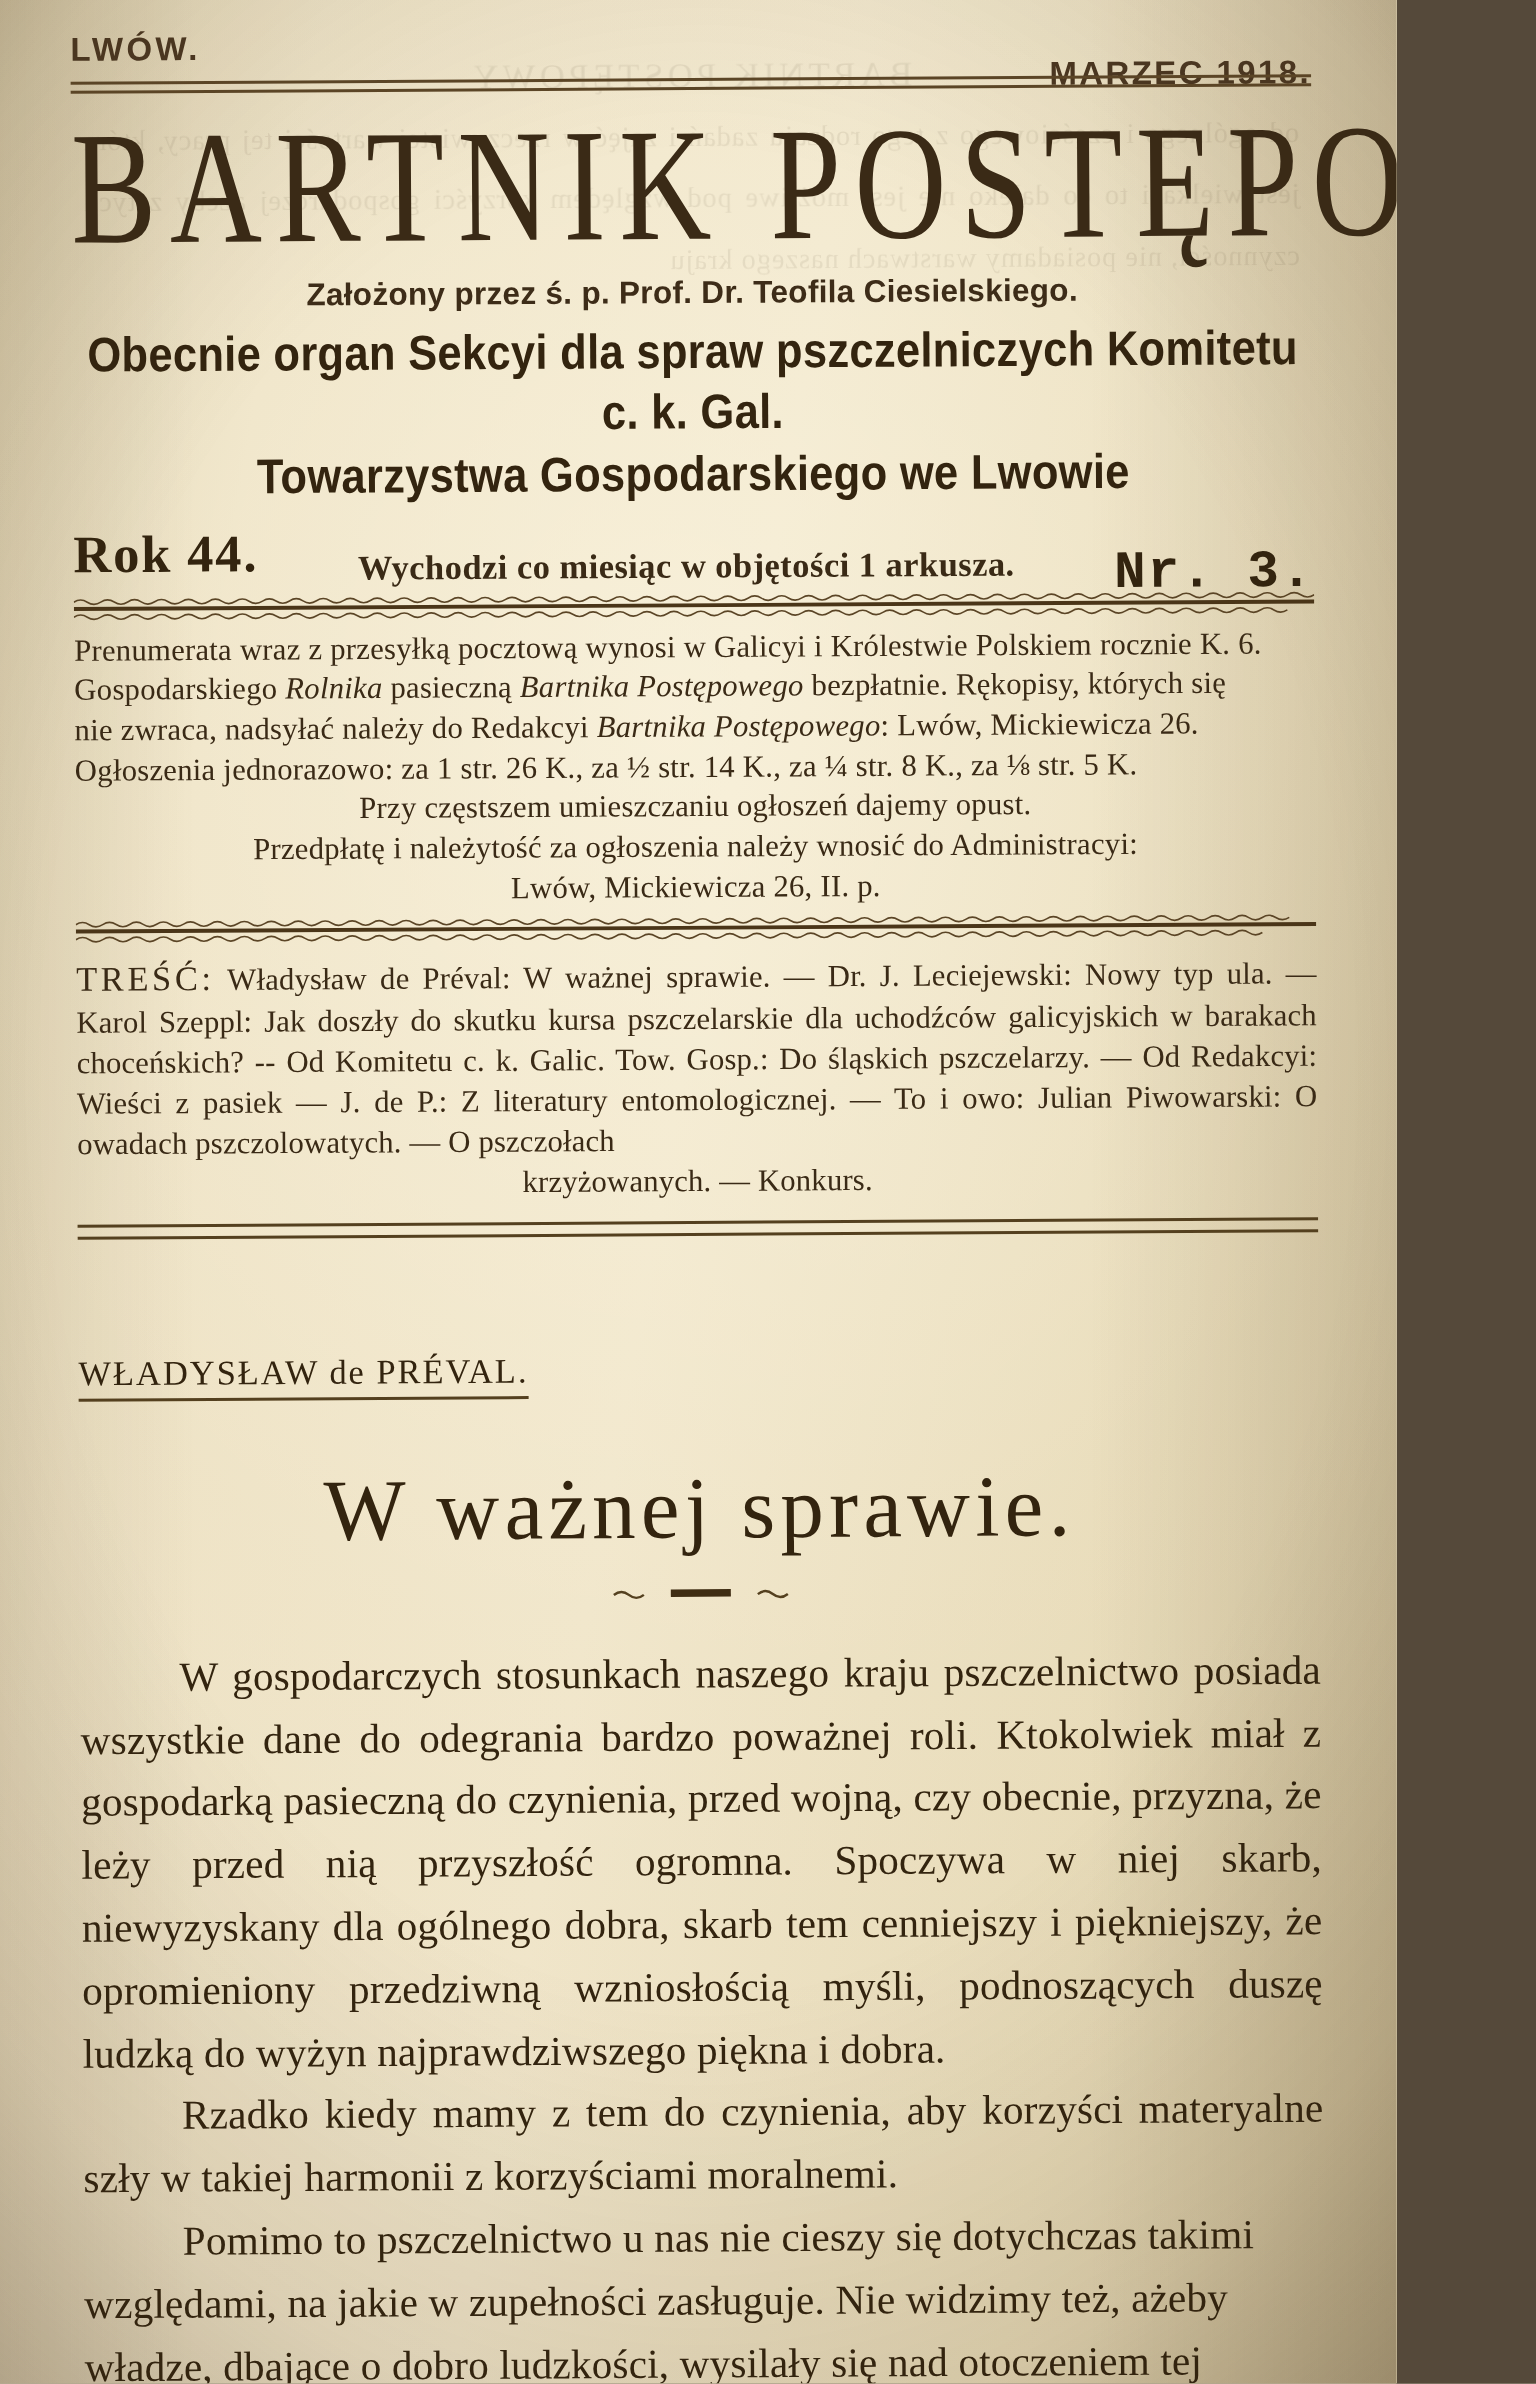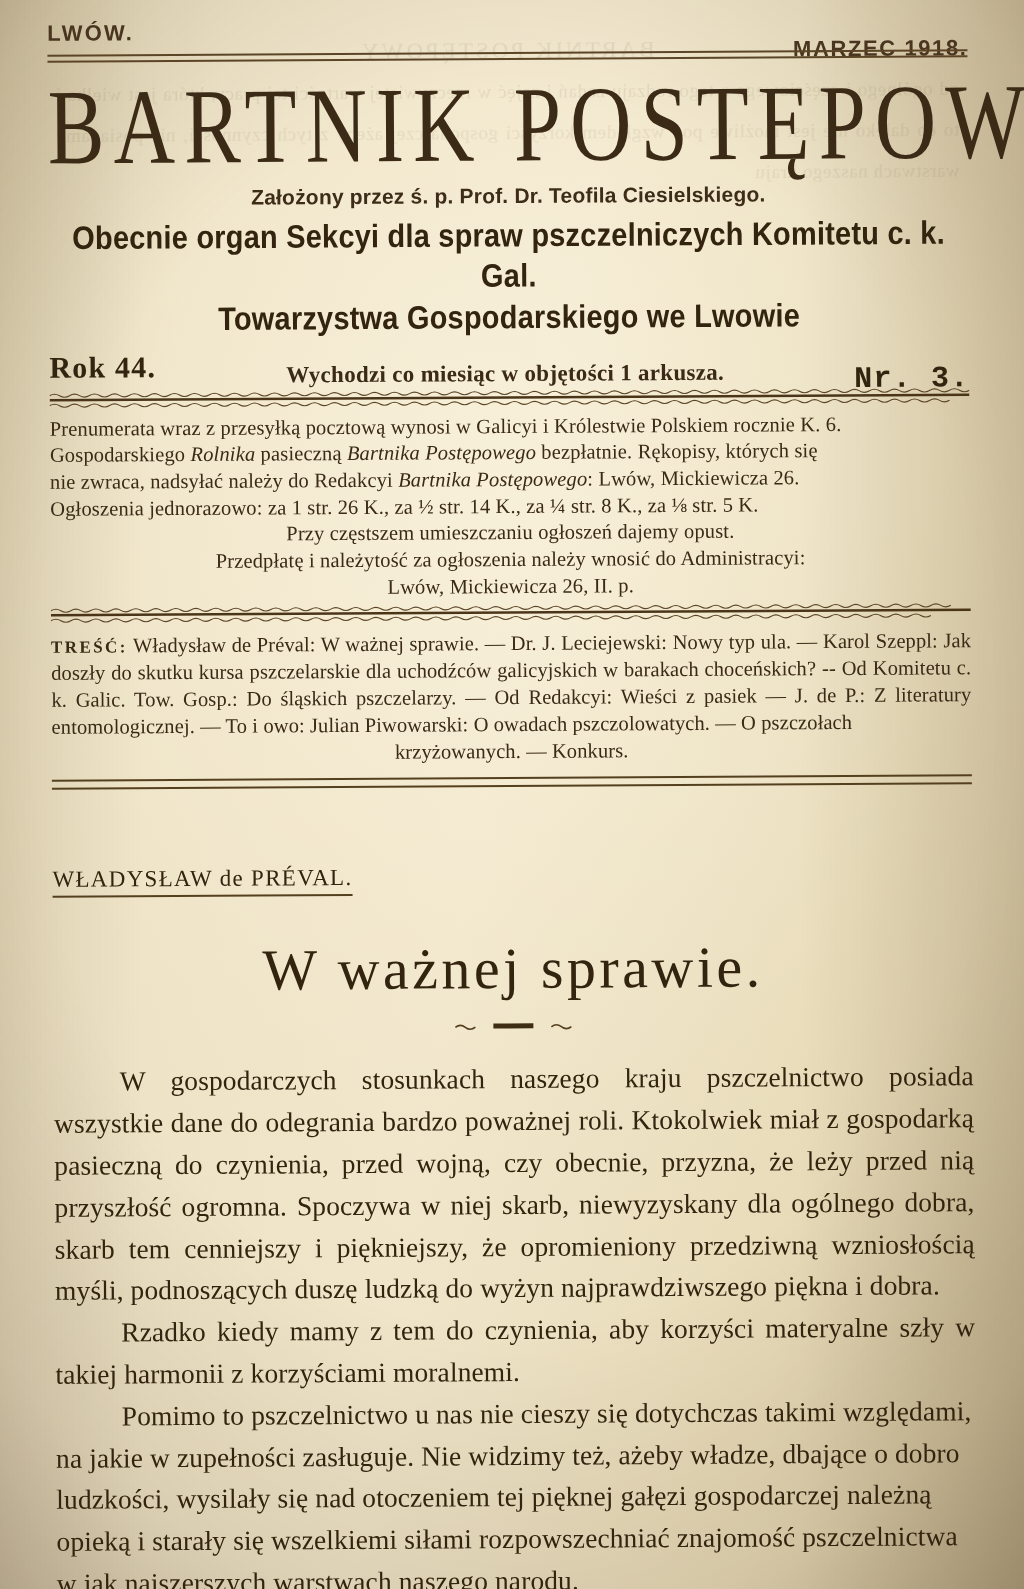--- a/index.html
+++ b/index.html
@@ -8,21 +8,21 @@
     padding: 0;
     background: #55493a;
   }
   body {
     font-family: "Liberation Serif", "DejaVu Serif", serif;
   }
 
   
   .page {
     position: relative;
-    width: 1024px;
+    width: 931px;
     height: 1589px;
     overflow: hidden;
     background: #e8dcbe;
     background-image:
       radial-gradient(ellipse 120% 90% at 48% 30%, rgba(255,250,232,0.55) 0%, rgba(255,248,225,0.12) 45%, rgba(0,0,0,0) 72%),
       linear-gradient(100deg, #ddd0ad 0%, #ece0c2 18%, #efe4c8 48%, #e6d9b6 78%, #d6c8a2 100%),
       linear-gradient(185deg, #e6dab8 0%, #eadfbf 40%, #ded1ac 100%);
     color: #3b2d1c;
   }
   .page::after {
@@ -134,21 +134,21 @@
   .volrow {
     display: flex;
     justify-content: space-between;
     align-items: baseline;
     margin-top: 24px;
   }
   .volrow .rok,
   .volrow .nr {
     font-family: "Liberation Serif", "DejaVu Serif", serif;
     font-weight: 700;
-    font-size: 30px;
+    font-size: 35px;
     letter-spacing: 1.2px;
     color: #33240f;
   }
   .volrow .freq {
     font-family: "Liberation Serif", "DejaVu Serif", serif;
     font-weight: 700;
     font-size: 23px;
     letter-spacing: 0.3px;
     color: #3a2a16;
     transform: translateY(6px);
@@ -180,23 +180,23 @@
   .contents {
     font-family: "Liberation Serif", "DejaVu Serif", serif;
     font-size: 20.5px;
     line-height: 1.32;
     text-align: justify;
     color: #3a2a16;
     margin-top: 9px;
     letter-spacing: 0.1px;
   }
   .contents .tresc-label {
-    font-weight: 700;
+    font-weight: 400;
     letter-spacing: 2.4px;
-    font-size: 17px;
+    font-size: 23px;
   }
   .contents .last { text-align: center; }
 
   .rule-pair {
     margin-top: 12px;
     height: 9px;
     position: relative;
   }
   .rule-pair::before,
   .rule-pair::after {

